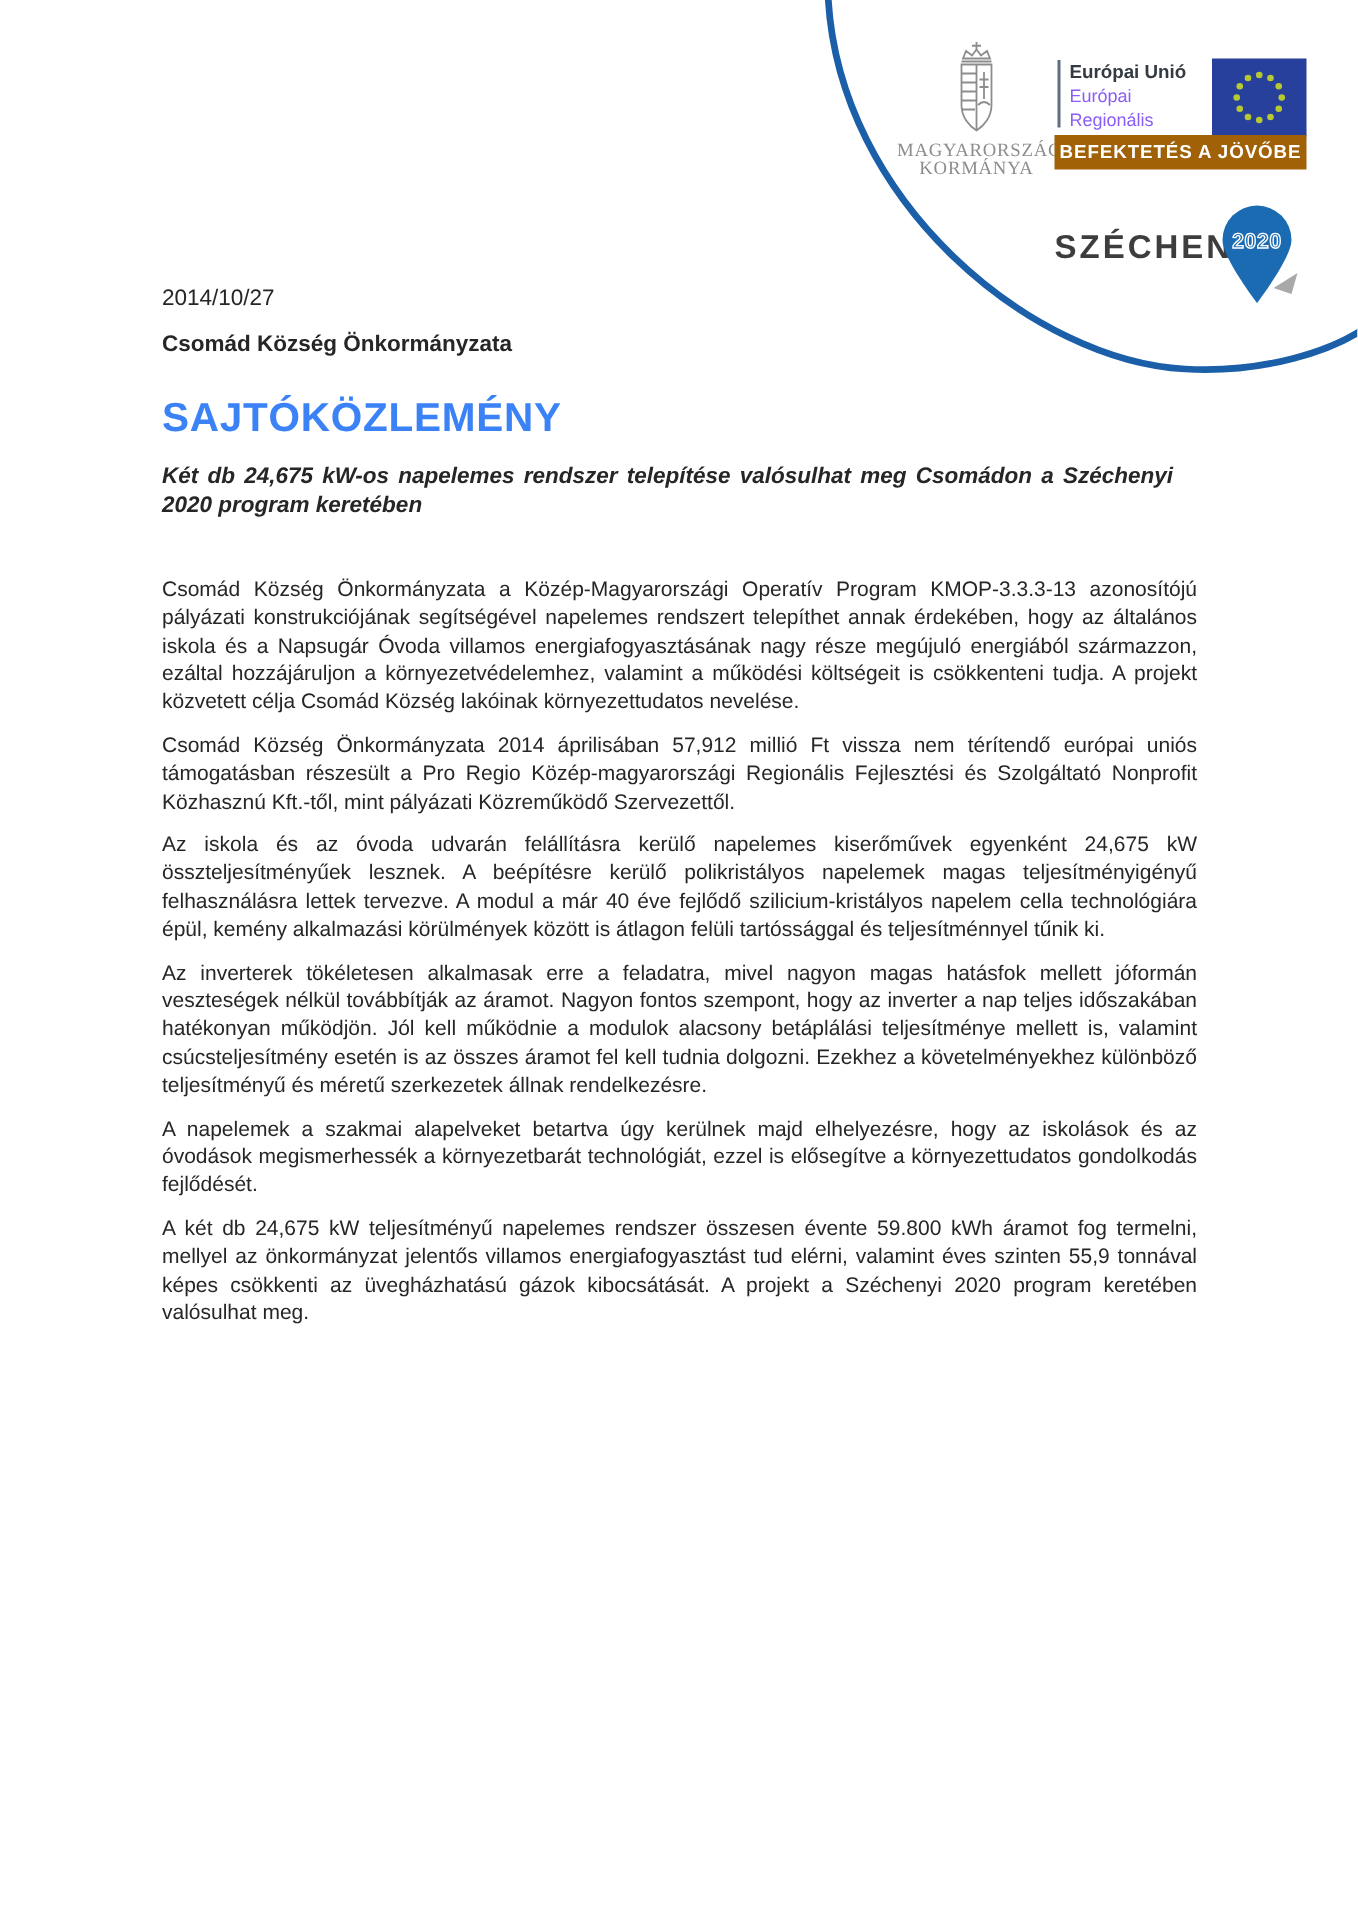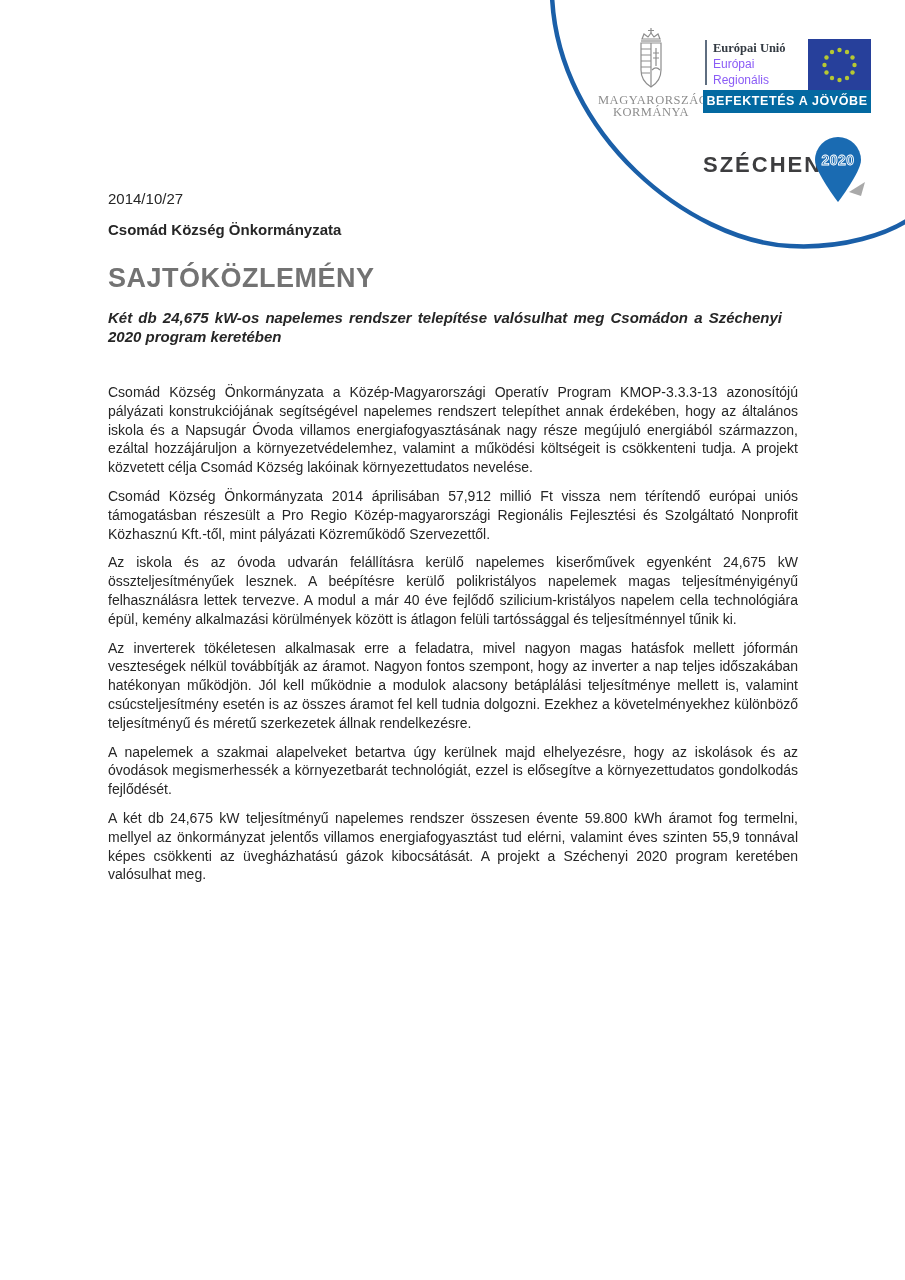--- a/index.html
+++ b/index.html
@@ -14,42 +14,42 @@
   
   #swoosh{position:absolute;left:0;top:0;width:905px;height:280px;pointer-events:none;}
   .gov-logo{position:absolute;left:598px;top:26px;width:106px;text-align:center;color:#8d8d8d;}
   .gov-logo .arms{display:block;margin:0 auto 2px auto;}
   .gov-logo .govline{
     font-family:"Liberation Serif", serif;
     font-size:12.5px;line-height:12px;letter-spacing:0.5px;color:#8d8d8d;
   }
   .eu-divider{position:absolute;left:705px;top:40px;width:2px;height:45px;background:#5f6e80;}
   .eu-text{position:absolute;left:713px;top:40px;width:95px;color:#3f4a55;}
-  .eu-text .l1{font-size:12.5px;font-weight:bold;line-height:16px;color:#333a42;font-family:Liberation Serif, serif;}
+  .eu-text .l1{font-size:12.5px;font-weight:bold;line-height:16px;color:#333a42;}
   .eu-text .l2{font-size:12px;line-height:16px;color:#8b5cf6;}
   .eu-flag{position:absolute;left:808px;top:39px;width:63px;height:52px;background:#27409b;}
   .banner{
     position:absolute;left:703px;top:90px;width:168px;height:23px;
-    background:#0369a1;color:#ffffff;font-weight:bold;font-size:12.5px;
+    background:#a16207;color:#ffffff;font-weight:bold;font-size:12.5px;
     letter-spacing:0.6px;text-align:center;line-height:23px;
   }
   .szechenyi{position:absolute;left:703px;top:146px;width:180px;height:70px;}
   .szechenyi .word{
     position:absolute;left:0;top:6px;
     font-size:22px;font-weight:bold;letter-spacing:2px;color:#3d3d3f;
   }
   .szechenyi .pin{position:absolute;left:108px;top:-10px;}
   
   #doc{
     position:absolute;left:108px;top:190px;width:690px;
   }
   .date{font-size:15px;line-height:18px;margin:0 0 13px 0;}
   .org{font-size:15px;line-height:18px;font-weight:bold;margin:0 0 24px 0;}
   .title{
-    font-size:27px;line-height:30px;font-weight:bold;color:#737373;
+    font-size:27px;line-height:30px;font-weight:bold;color:#3b82f6;
     margin:12px 0 15px 0;letter-spacing:0.5px;
   }
   .headline{font-size:15px;line-height:18px;font-weight:bold;margin:0 0 11px 0;}
   .subheadline{
     font-size:15px;line-height:19px;font-weight:bold;
     text-align:justify;margin:0 16px 37px 0;font-style:italic;
   }
   .para{
     font-size:14px;line-height:18.8px;text-align:justify;
     margin:0 0 10px 0;

